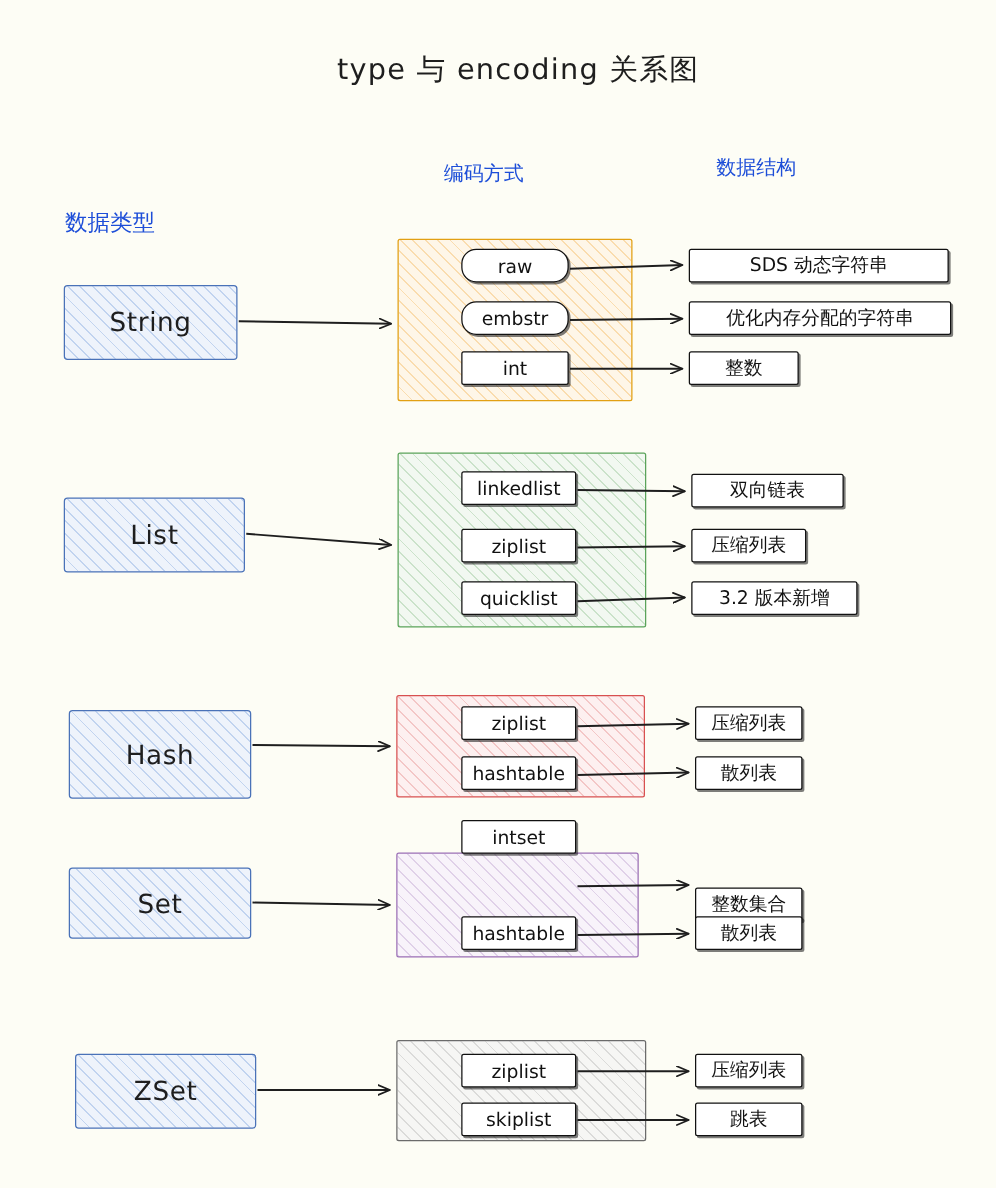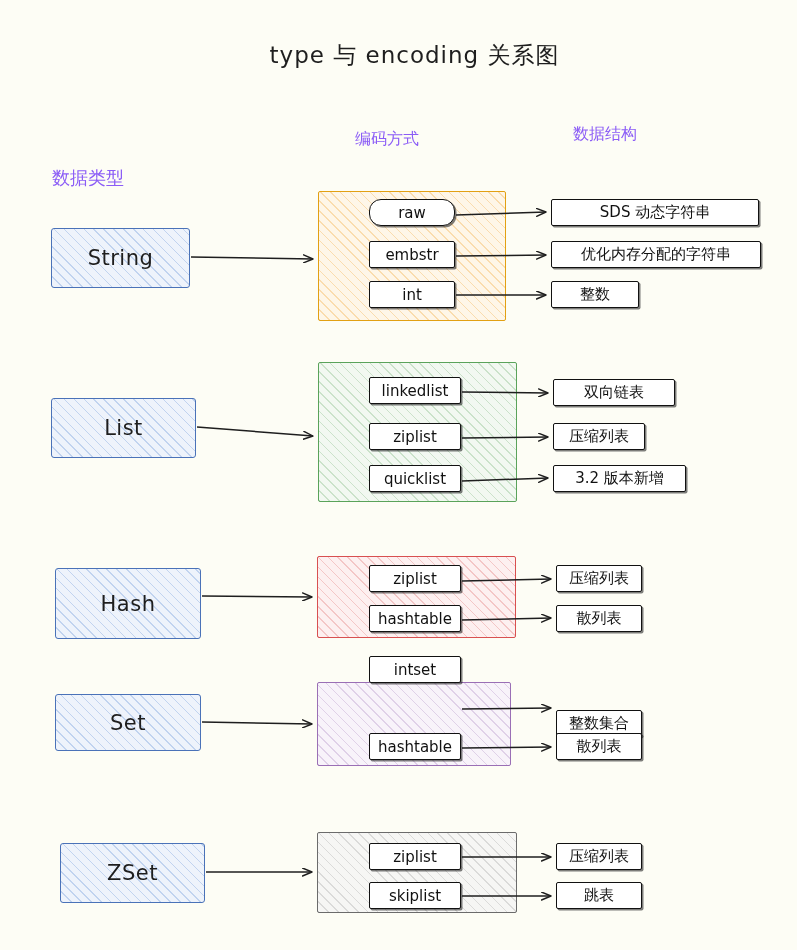--- a/index.html
+++ b/index.html
@@ -29,21 +29,21 @@
     font-size: 23px;
     color: #1e1e1e;
     letter-spacing: 1px;
     font-family: "DejaVu Sans", "Liberation Sans", sans-serif;
     margin-left: 16px;
   }
 
   
   .col-header {
     font-size: 16px;
-    color: #8b5cf6;
+    color: #1d4ed8;
     white-space: nowrap;
   }
   #hdr-type  { left: 52px;  top: 166px; font-size: 18px; }
   #hdr-enc   { left: 355px; top: 129px; }
   #hdr-struct{ left: 573px; top: 124px; }
 
   
   .type-box {
     box-sizing: border-box;
     border: 1.6px solid #4a72b8;
@@ -140,21 +140,21 @@
 
   <div class="abs col-header" id="hdr-type">数据类型</div>
   <div class="abs col-header" id="hdr-enc">编码方式</div>
   <div class="abs col-header" id="hdr-struct">数据结构</div>
 
   <div class="abs type-box" style="left:51px; top:228px; width:139px; height:60px;">String</div>
 
   <div class="abs enc-group orange" style="left:318px; top:191px; width:188px; height:130px;"></div>
 
   <div class="abs wbox enc" style="left:369px; top:199px; width:86px;border-radius:12px;">raw</div>
-  <div class="abs wbox enc" style="left:369px; top:241px; width:86px;">embstr</div>
+  <div class="abs wbox enc" style="left:369px; top:241px; width:86px;border-radius:12px;">embstr</div>
   <div class="abs wbox enc" style="left:369px; top:281px; width:86px;">int</div>
 
   <div class="abs wbox struct" style="left:551px; top:199px; width:208px;">SDS 动态字符串</div>
   <div class="abs wbox struct" style="left:551px; top:241px; width:210px;">优化内存分配的字符串</div>
   <div class="abs wbox struct" style="left:551px; top:281px; width:88px;">整数</div>
 
   <div class="abs type-box" style="left:51px; top:398px; width:145px; height:60px;">List</div>
 
   <div class="abs enc-group green" style="left:318px; top:362px; width:199px; height:140px;"></div>
 

